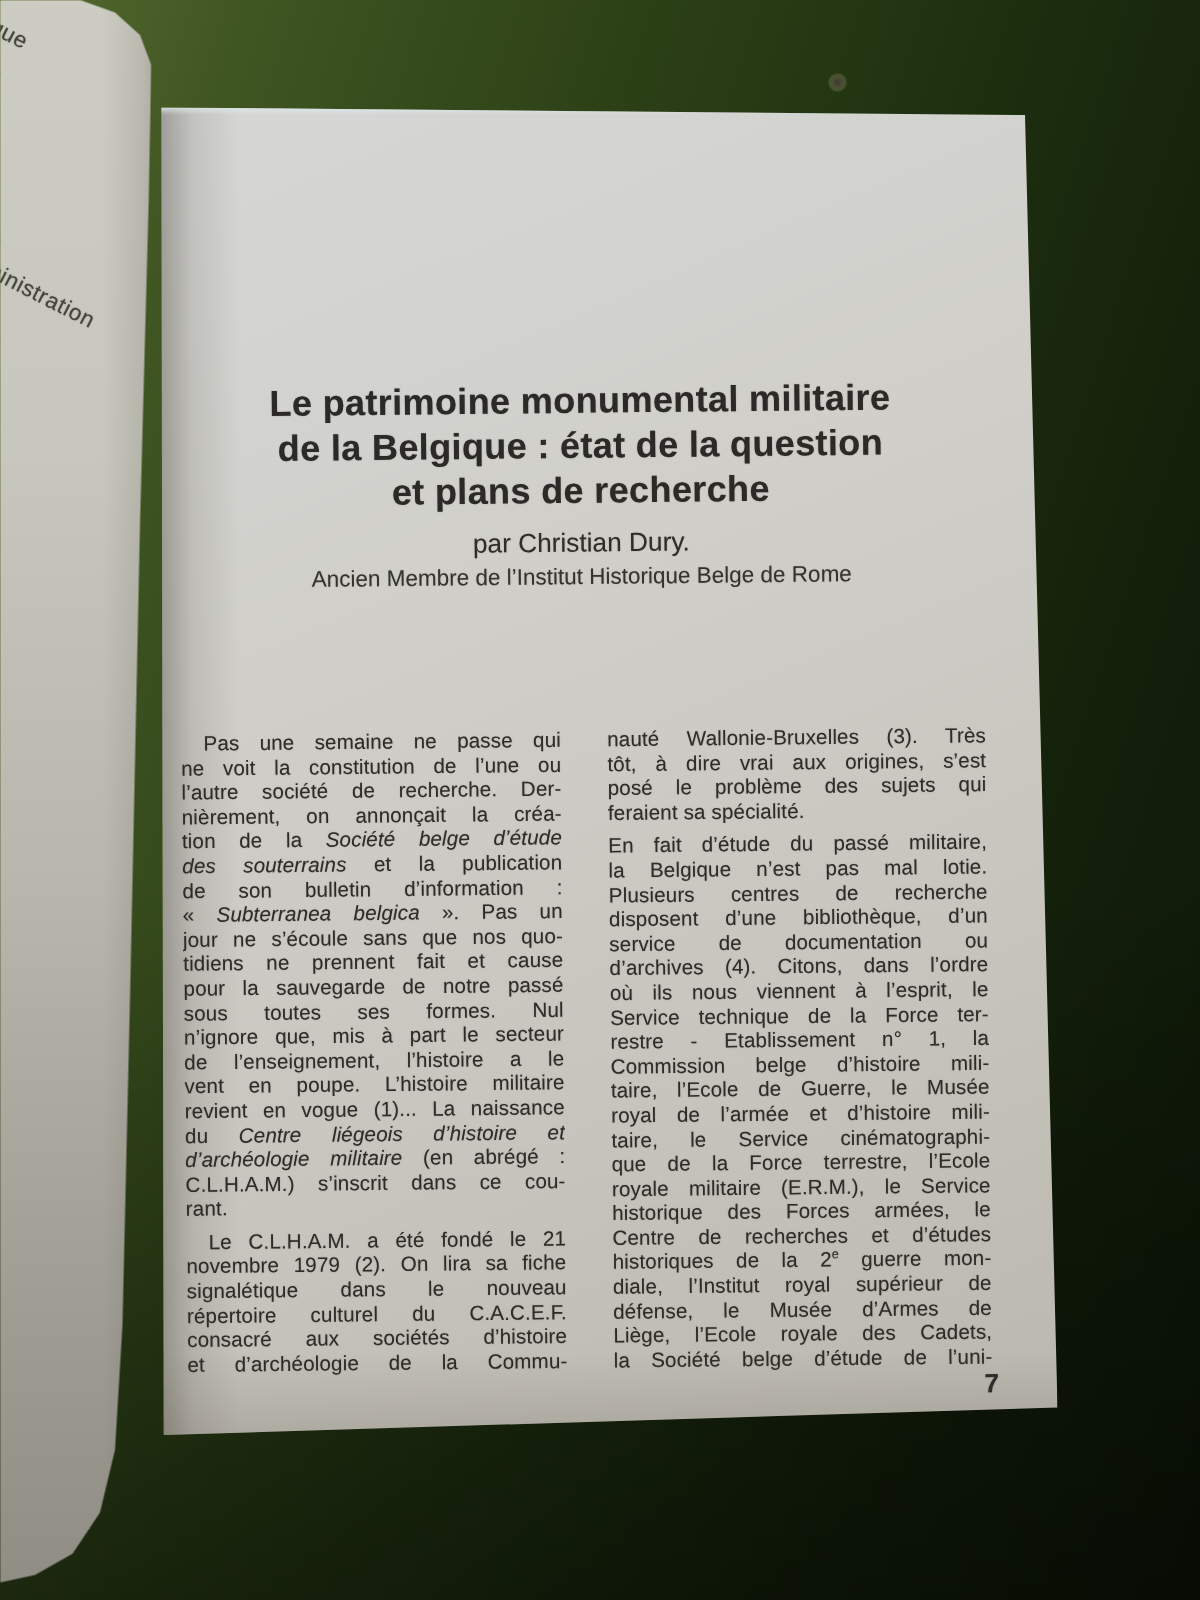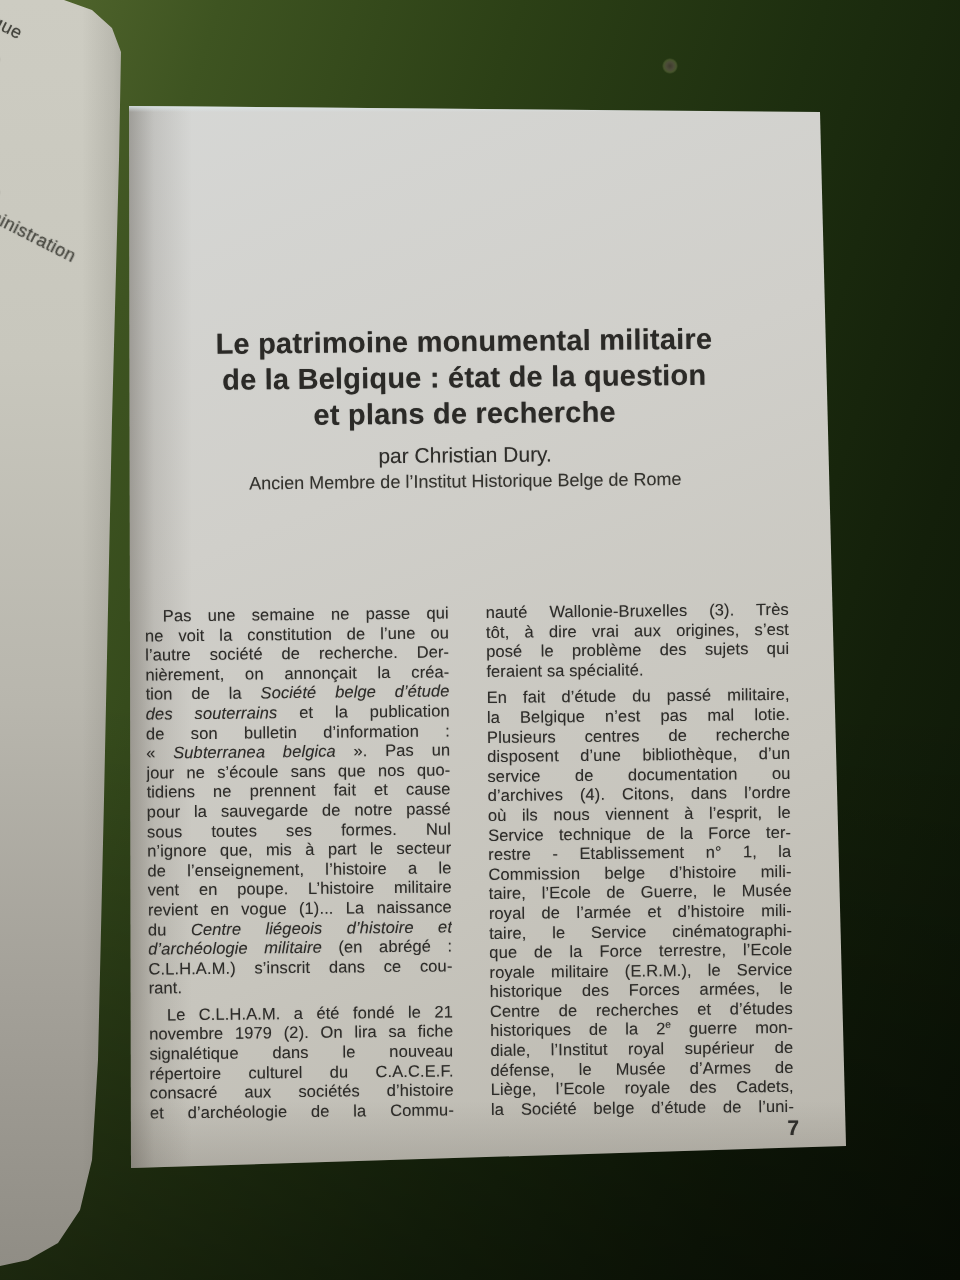--- a/index.html
+++ b/index.html
@@ -34,21 +34,21 @@
     position:absolute;color:#45453e;font-size:18px;letter-spacing:0.5px;
     transform-origin:left top;transform:rotate(27deg);
     text-shadow:0 0 1px rgba(60,60,55,0.6);
   }
   .frag-1{left:-8px;top:8px;}
   .frag-2{left:-4px;top:48px;}
   .frag-3{left:-4px;top:181px;}
   .frag-4{left:-8px;top:204px;}
   
   .main-page{
-    position:absolute;left:128px;top:105px;width:720px;height:1066px;
+    position:absolute;left:128px;top:85px;width:720px;height:1066px;
     clip-path:polygon(1px 1px,692px 7px,718px 1041px,3px 1063px);
     background:
       linear-gradient(to bottom, rgba(222,234,238,0.9) 0px, rgba(222,234,238,0) 7px),
       linear-gradient(to right, rgba(66,60,50,0.38) 0px, rgba(66,60,50,0.13) 26px, rgba(66,60,50,0) 64px),
       linear-gradient(to top, rgba(58,52,42,0.16) 0px, rgba(58,52,42,0) 70px),
       linear-gradient(157deg, #d6d7d5 0%, #d0cfca 35%, #c7c5bd 68%, #bab7ae 100%);
     z-index:2;
   }
   .page-content{
     position:absolute;inset:0;

